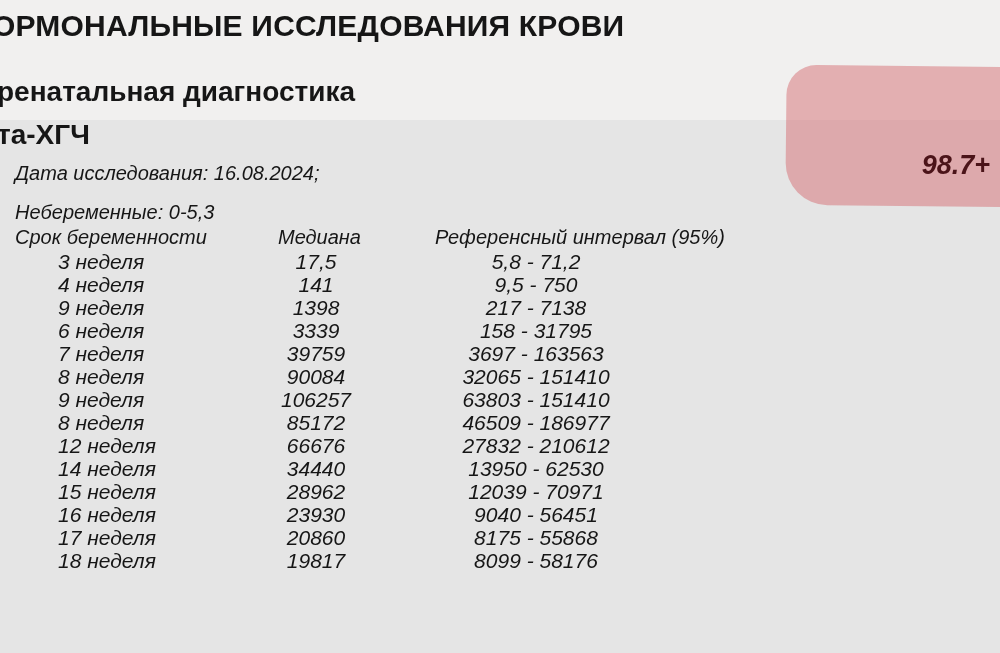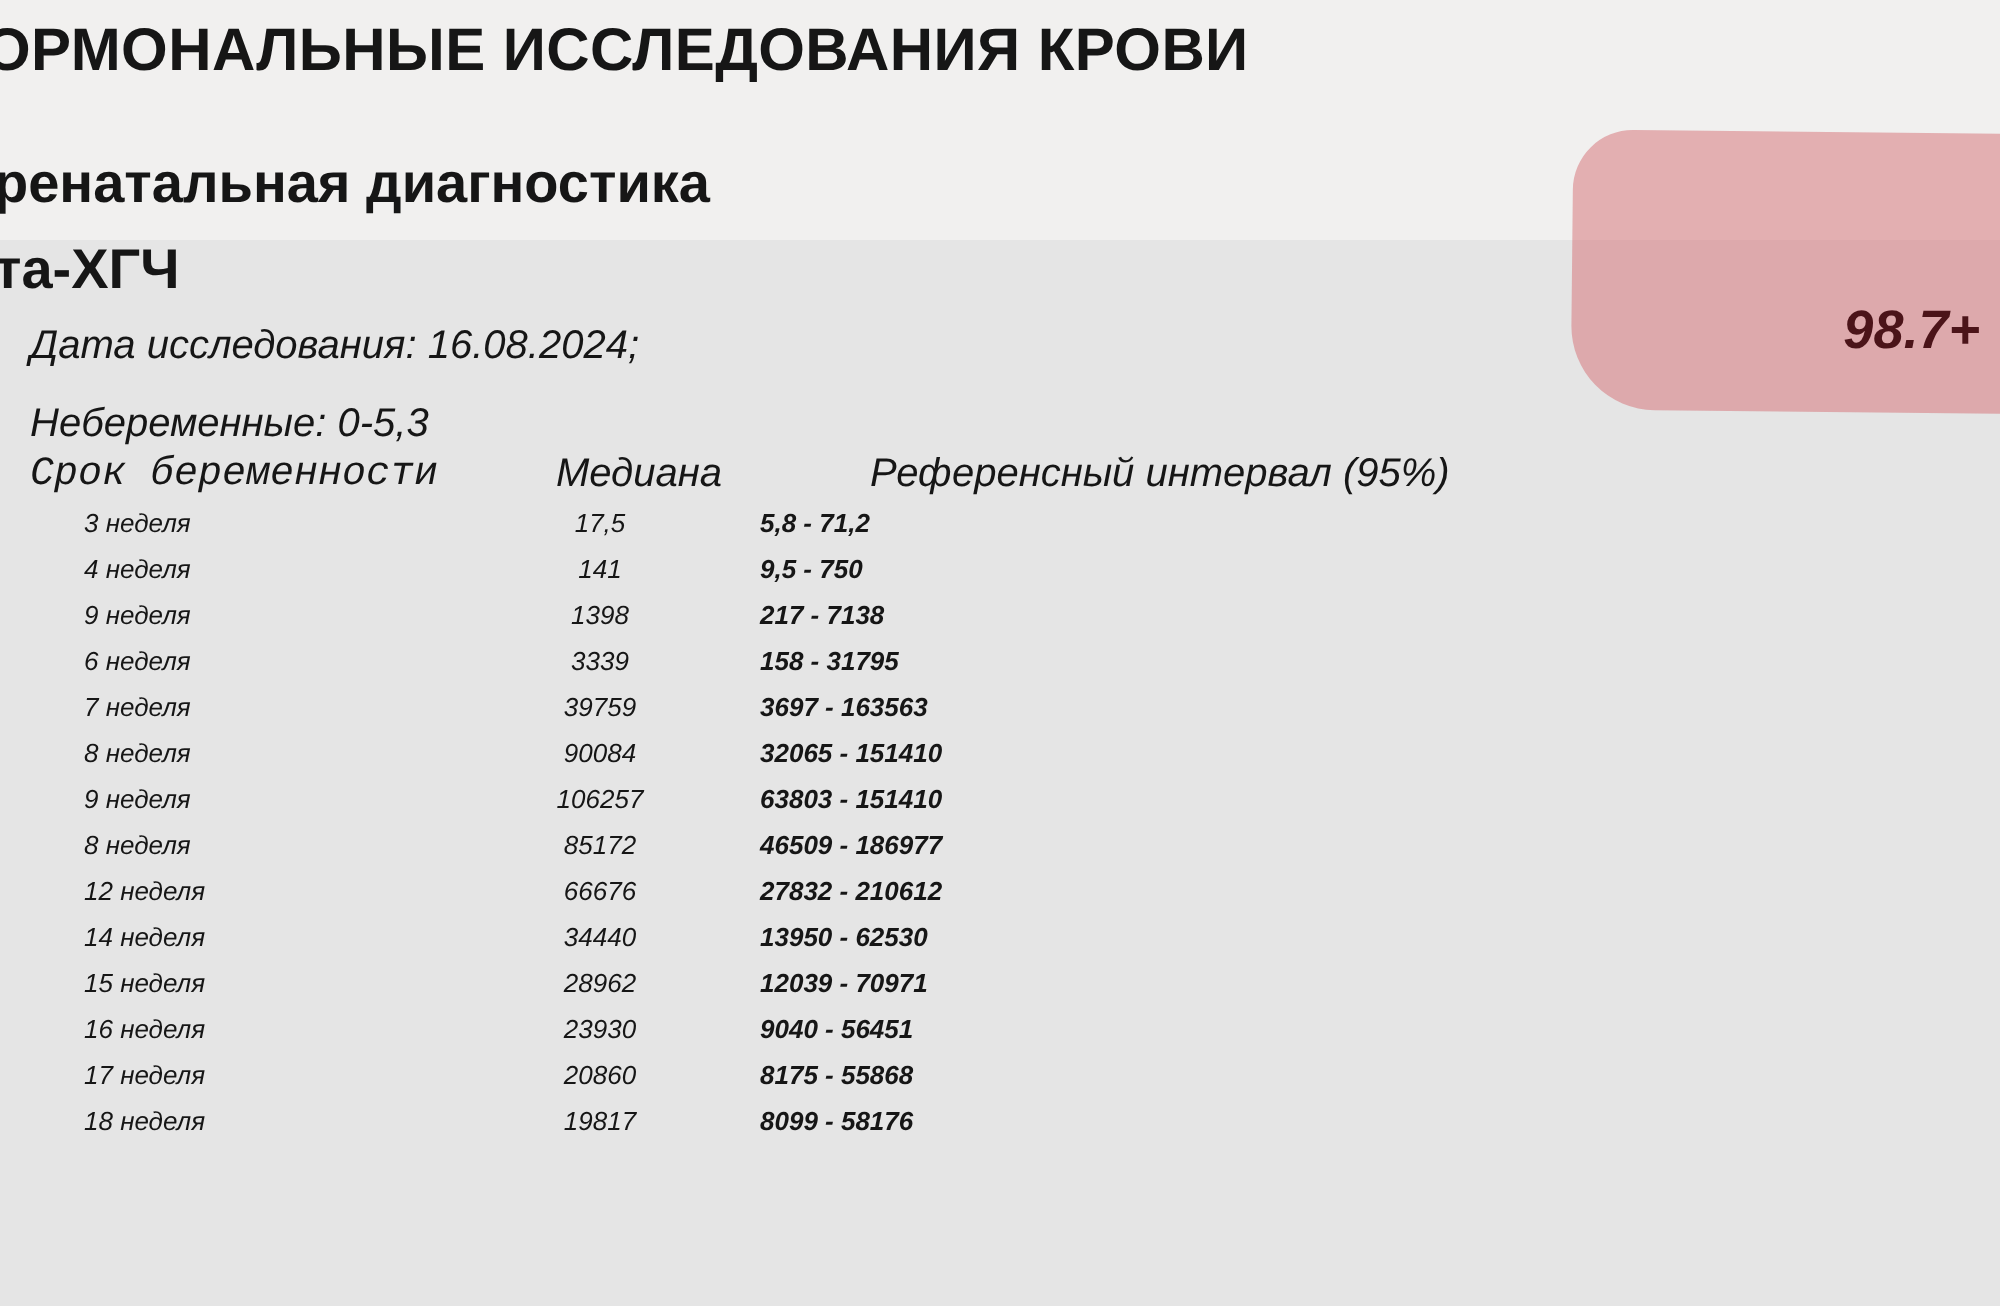--- a/index.html
+++ b/index.html
@@ -73,50 +73,51 @@
     white-space: nowrap;
   }
   .table-header {
     position: absolute;
     left: 0; top: 226px;
     width: 760px; height: 23px;
     font-size: 20px;
     font-style: italic;
     white-space: nowrap;
   }
-  .th-week  { position: absolute; left: 15px; font-family: Liberation Mono, monospace; }
+  .th-week  { position: absolute; left: 15px; }
   .th-median{ position: absolute; left: 278px; }
   .th-range { position: absolute; left: 435px; }
   .hcg-table {
     position: absolute;
     left: 0; top: 250px;
     width: 700px;
   }
   .hcg-row {
     display: flex;
     align-items: center;
     height: 23px;
-    font-size: 13px;
-    font-style: italic;
+    font-size: 21px;
+    font-style: italic;
+    margin-left: 16px;
   }
   .cell-week {
     width: 220px;
     padding-left: 42px;
     box-sizing: border-box;
     white-space: nowrap;
   }
   .cell-median {
     width: 160px;
     text-align: center;
     white-space: nowrap;
   }
   .cell-range {
     width: 280px;
-    white-space: nowrap;
-    font-weight: bold;
+    text-align: center;
+    white-space: nowrap;
   }
 </style>
 </head>
 <body>
 
 <div class="page">
 
   <div class="top-band"></div>
 
   <div class="highlight-blob"></div>

